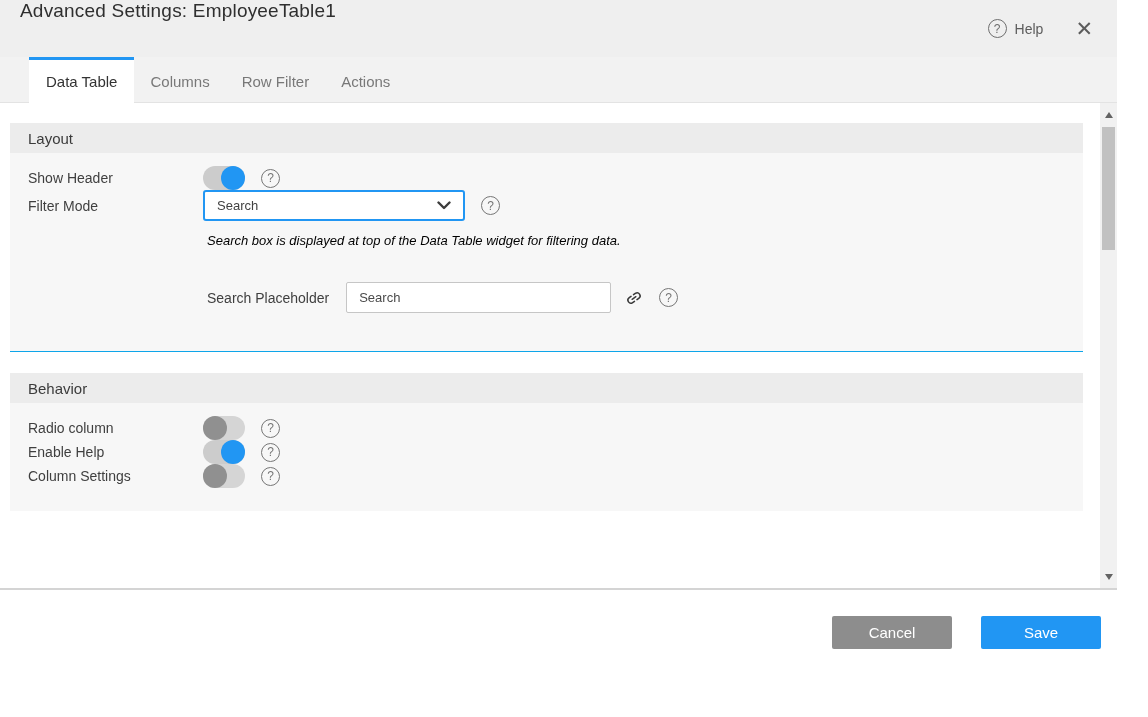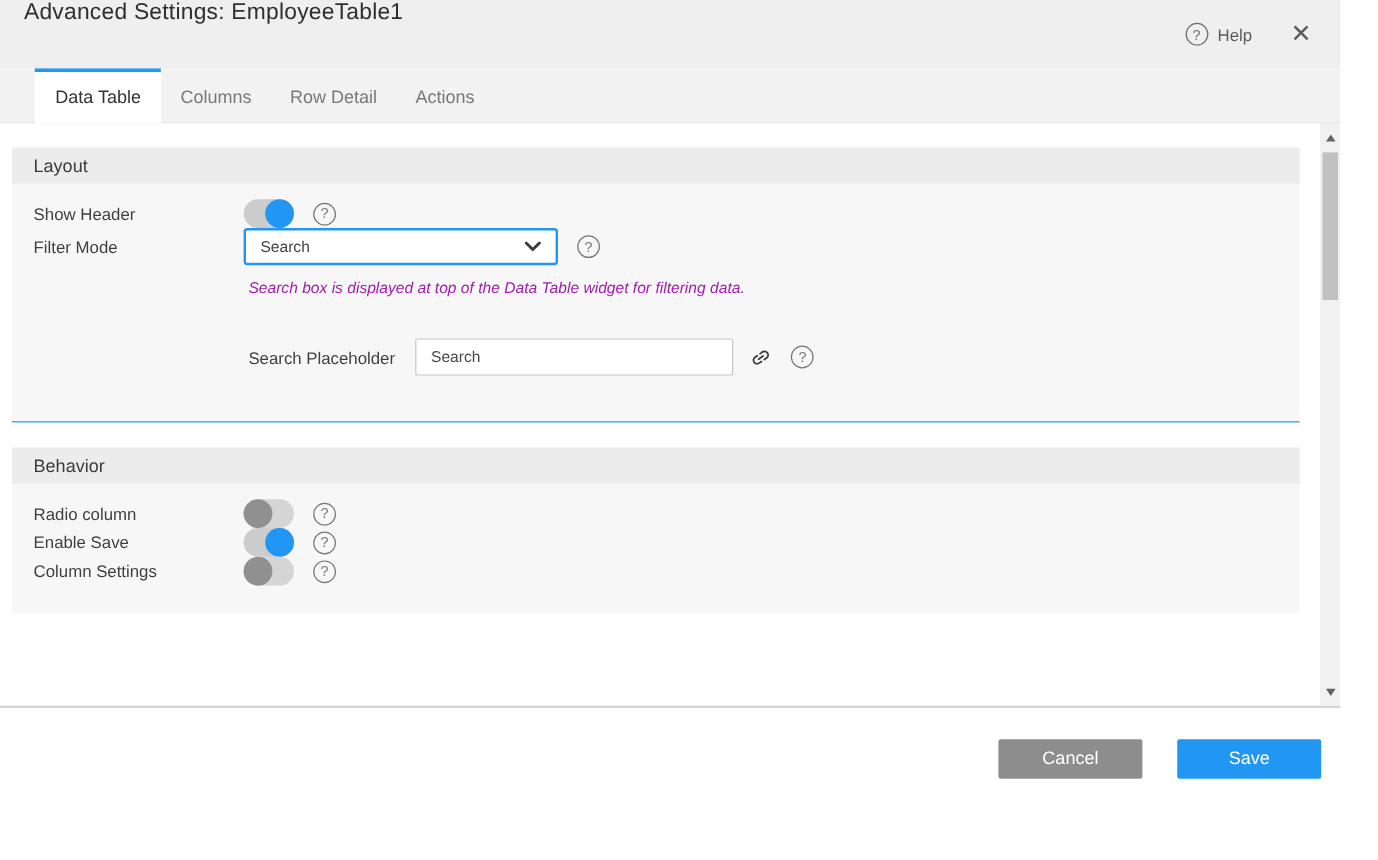--- a/index.html
+++ b/index.html
@@ -58,21 +58,21 @@
   .help-circle { width:19px; height:19px; border:1.5px solid #767676; border-radius:50%;
     display:inline-flex; align-items:center; justify-content:center; font-size:12px;
     color:#767676; margin-left:16px; cursor:pointer; flex:0 0 auto; }
 
   
   .select-box { width:262px; height:31px; background:#ffffff;
     border:2px solid #2196f3; border-radius:3px; display:flex; align-items:center;
     padding:0 12px; font-size:13px; color:#424242; cursor:pointer; }
   .select-box .chev { margin-left:auto; display:flex; }
   .helper-row { padding-left:197px; margin-top:10px; }
-  .helper-text { font-size:13px; font-style:italic; color:#a21caf; }
+  .helper-text { font-size:13px; font-style:italic; color:#000000; }
 
   
   .sp-row { margin-top:33px; padding-left:197px; display:flex; align-items:center; }
   .sp-label { font-size:14px; color:#3f3f3f; margin-right:17px; }
   .text-input { width:265px; height:31px; border:1px solid #c6c6c6; border-radius:2px;
     background:#ffffff; padding:0 12px; font-size:13px; color:#4a4a4a;
     font-family:"Liberation Sans", sans-serif; outline:none; }
   .link-btn { margin-left:14px; display:flex; cursor:pointer; }
 
   
@@ -111,21 +111,21 @@
         <span class="qmark">?</span>
         <span class="help-text">Help</span>
       </div>
       <span class="close-x">✕</span>
     </div>
   </div>
 
   <div class="tabbar">
     <div class="tab active">Data Table</div>
     <div class="tab">Columns</div>
-    <div class="tab">Row Detail</div>
+    <div class="tab">Row Filter</div>
     <div class="tab">Actions</div>
   </div>
 
   <div class="scroll-area">
     <div class="sections">
 
       <div class="section sec-layout">
         <div class="section-band">Layout</div>
         <div class="section-body">
 
@@ -174,21 +174,21 @@
 
           <div class="row">
             <div class="row-label">Radio column</div>
             <div class="toggle off">
                 <div class="thumb"></div>
               </div>
             <span class="help-circle">?</span>
           </div>
 
           <div class="row">
-            <div class="row-label">Enable Save</div>
+            <div class="row-label">Enable Help</div>
             <div class="toggle on">
                 <div class="thumb"></div>
               </div>
             <span class="help-circle">?</span>
           </div>
 
           <div class="row">
             <div class="row-label">Column Settings</div>
             <div class="toggle off">
                 <div class="thumb"></div>

